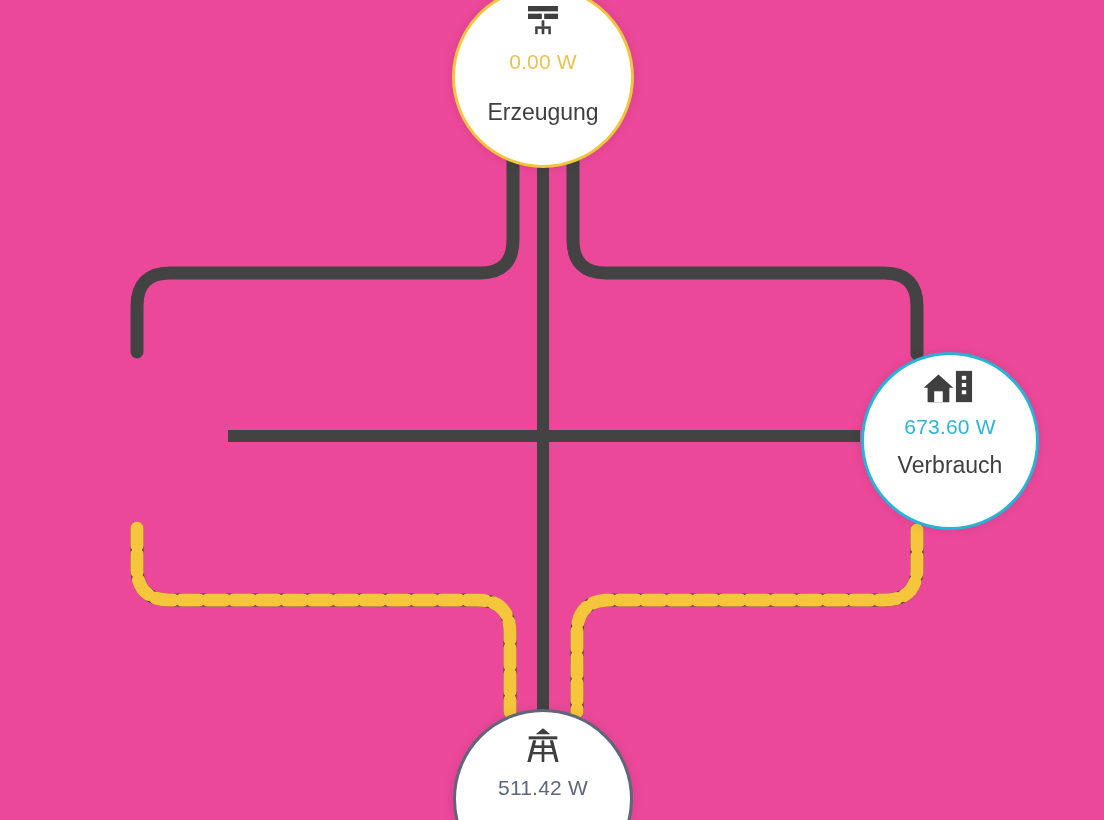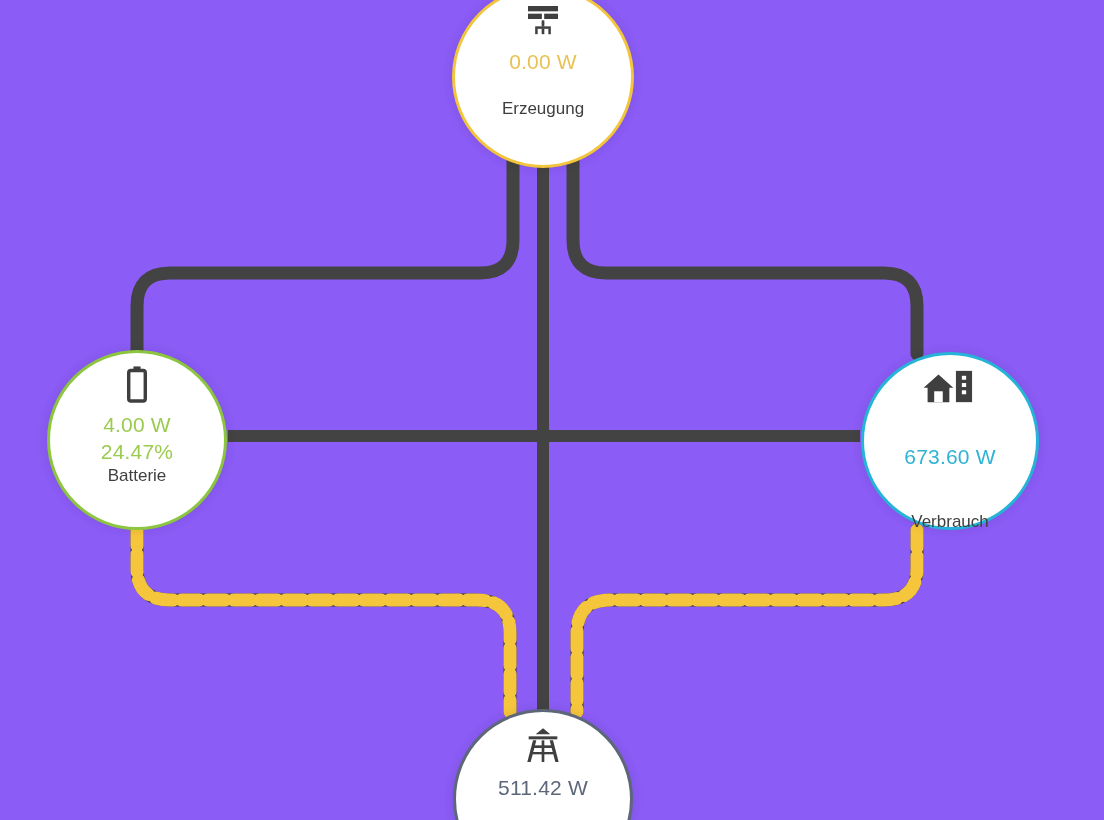--- a/index.html
+++ b/index.html
@@ -8,21 +8,21 @@
     background: #ffffff;
   }
   body {
     font-family: "Liberation Sans", sans-serif;
   }
   #stage {
     position: relative;
     width: 1104px;
     height: 820px;
     overflow: hidden;
-    background: #8b5cf6;
+    background: #ec4899;
   }
   #flow-svg {
     position: absolute;
     left: 0;
     top: 0;
     width: 1104px;
     height: 820px;
   }
   .node {
     position: absolute;
@@ -44,21 +44,21 @@
     font-size: 21px;
     letter-spacing: 0.2px;
     white-space: nowrap;
   }
   .node-sub {
     font-size: 21px;
     letter-spacing: 0.2px;
     white-space: nowrap;
   }
   .node-label {
-    font-size: 17px;
+    font-size: 23px;
     color: #3f3f3f;
     white-space: nowrap;
   }
 
   
   #node-generation {
     left: 452px;
     top: -14px;
     width: 182px;
     height: 182px;
@@ -85,21 +85,20 @@
 
   
   #node-consumption {
     left: 861px;
     top: 352px;
     width: 178px;
     height: 178px;
     border: 3px solid #25b4d8;
     box-shadow: 0 0 10px 2px rgba(0,0,0,0.07);
     padding-top: 12px;
-    gap: 30px;
   }
   #node-consumption .node-value { color: #2fb3d4; margin-top: 8px; }
   #node-consumption .node-label { margin-top: 13px; }
 
   
   #node-grid {
     left: 453px;
     top: 709px;
     width: 180px;
     height: 180px;
@@ -153,31 +152,20 @@
         <path d="M11.2 13.4h1.6v1.9h-1.6z"></path>
         <path d="M7.3 16.5h1.5v3.4H7.3z"></path>
         <path d="M15.2 16.5h1.5v3.4h-1.5z"></path>
         <path d="M11.2 16.5h1.6v3.4h-1.6z"></path>
       </svg>
     </span>
     <span class="node-value">0.00 W</span>
     <span class="node-label">Erzeugung</span>
   </div>
 
-  <div class="node" id="node-battery">
-    <span class="node-icon">
-      <svg width="36" height="40" viewBox="0 0 24 28" fill="none">
-        <rect x="9.5" y="1" width="5" height="2.6" fill="#3f3f3f"></rect>
-        <rect x="6.2" y="3.8" width="11.6" height="21.4" rx="1.6" stroke="#3f3f3f" stroke-width="2.4"></rect>
-      </svg>
-    </span>
-    <span class="node-value">4.00 W</span>
-    <span class="node-sub">24.47%</span>
-    <span class="node-label">Batterie</span>
-  </div>
 
   <div class="node" id="node-consumption">
     <span class="node-icon">
       <svg width="56" height="40" viewBox="0 0 34 24" fill="#3f3f3f">
         <path d="M1 12.4 L10 4.4 L19 12.4 L16.6 12.4 L16.6 21.2 L3.4 21.2 L3.4 12.4 Z"></path>
         <rect x="7.4" y="14.6" width="5.2" height="6.6" fill="#ffffff"></rect>
         <path d="M20.6 2.2 L30.4 2.2 L30.4 21.2 L20.6 21.2 Z"></path>
         <rect x="24.2" y="5.2" width="2.6" height="2.4" fill="#ffffff"></rect>
         <rect x="24.2" y="9.6" width="2.6" height="2.4" fill="#ffffff"></rect>
         <rect x="24.2" y="14" width="2.6" height="2.4" fill="#ffffff"></rect>

